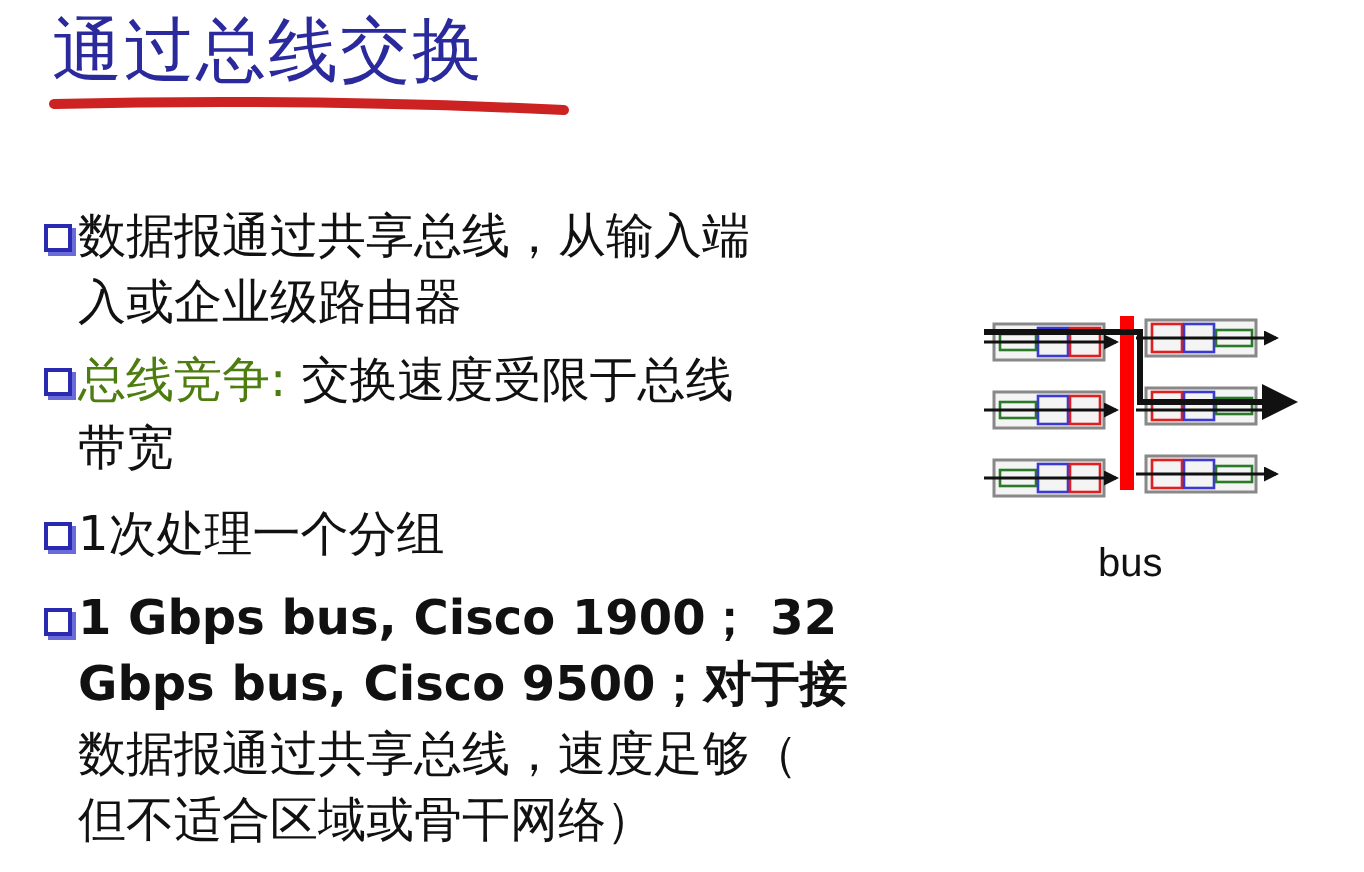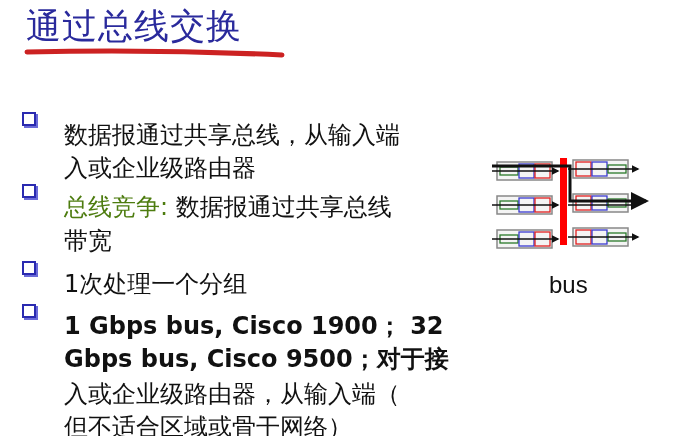--- a/index.html
+++ b/index.html
@@ -9,56 +9,56 @@
     font-family: "DejaVu Serif", serif; font-size: 35px; color: #2a2a9c;
     letter-spacing: 1px; line-height: 44px; white-space: nowrap;
   }
   .underline { position: absolute; left: 24px; top: 46px; }
   .bullet {
     position: absolute; left: 22px; width: 14px; height: 14px;
     box-sizing: border-box; border: 2px solid #2a2ab0;
     box-shadow: 2px 2px 0 #6a6ad8; background: #fff;
   }
   .line {
-    position: absolute; left: 64px; font-size: 24px; color: #111;
-    line-height: 30px; white-space: nowrap; font-family: "DejaVu Sans", sans-serif; margin-top: 17px;
+    position: absolute; left: 39px; font-size: 24px; color: #111;
+    line-height: 30px; white-space: nowrap; font-family: "DejaVu Sans", sans-serif;
   }
   .red { color: #4d7c0f; }
   .comic { font-family: "DejaVu Sans", sans-serif; font-weight: bold; }
   .diagram { position: absolute; left: 488px; top: 158px; }
   .bus-label {
     position: absolute; left: 549px; top: 271px; font-family: "Liberation Sans", sans-serif;
-    font-size: 24px; color: #111;
+    font-size: 20px; color: #111;
   }
 </style>
 </head>
 <body>
 
 <div class="title">通过总线交换</div>
 <svg class="underline" width="262" height="14" viewBox="0 0 262 14">
   <path d="M3 6 Q 130 3 258 9" stroke="#cc2222" stroke-width="5" fill="none" stroke-linecap="round"></path>
 </svg>
 
 <div class="bullet" style="top:112px"></div>
 <div class="line" style="top:103px">数据报通过共享总线，从输入端</div>
 <div class="line" style="top:136px">入或企业级路由器</div>
 
 <div class="bullet" style="top:184px"></div>
 <div class="line" style="top:175px">
-  <span class="red">总线竞争:</span><span> 数据报通过共享总线</span>
+  <span class="red">总线竞争:</span><span> 交换速度受限于总线</span>
 </div>
 <div class="line" style="top:209px">带宽</div>
 
 <div class="bullet" style="top:261px"></div>
 <div class="line" style="top:252px">1次处理一个分组</div>
 
 <div class="bullet" style="top:304px"></div>
 <div class="line comic" style="top:294px">1 Gbps bus, Cisco 1900；  32</div>
 <div class="line comic" style="top:327px">Gbps bus, Cisco 9500；对于接</div>
-<div class="line" style="top:362px">入或企业级路由器，从输入端（</div>
+<div class="line" style="top:362px">数据报通过共享总线，速度足够（</div>
 <div class="line" style="top:395px">但不适合区域或骨干网络）</div>
 
 <svg class="diagram" width="170" height="92" viewBox="0 0 170 92">
   <defs>
     <marker id="ah" markerWidth="6" markerHeight="6" refX="5" refY="3" orient="auto">
       <path d="M0,0 L6,3 L0,6 z" fill="#111"></path>
     </marker>
     <marker id="ahb" markerWidth="5" markerHeight="5" refX="4" refY="2.5" orient="auto">
       <path d="M0,0 L5,2.5 L0,5 z" fill="#111"></path>
     </marker>

